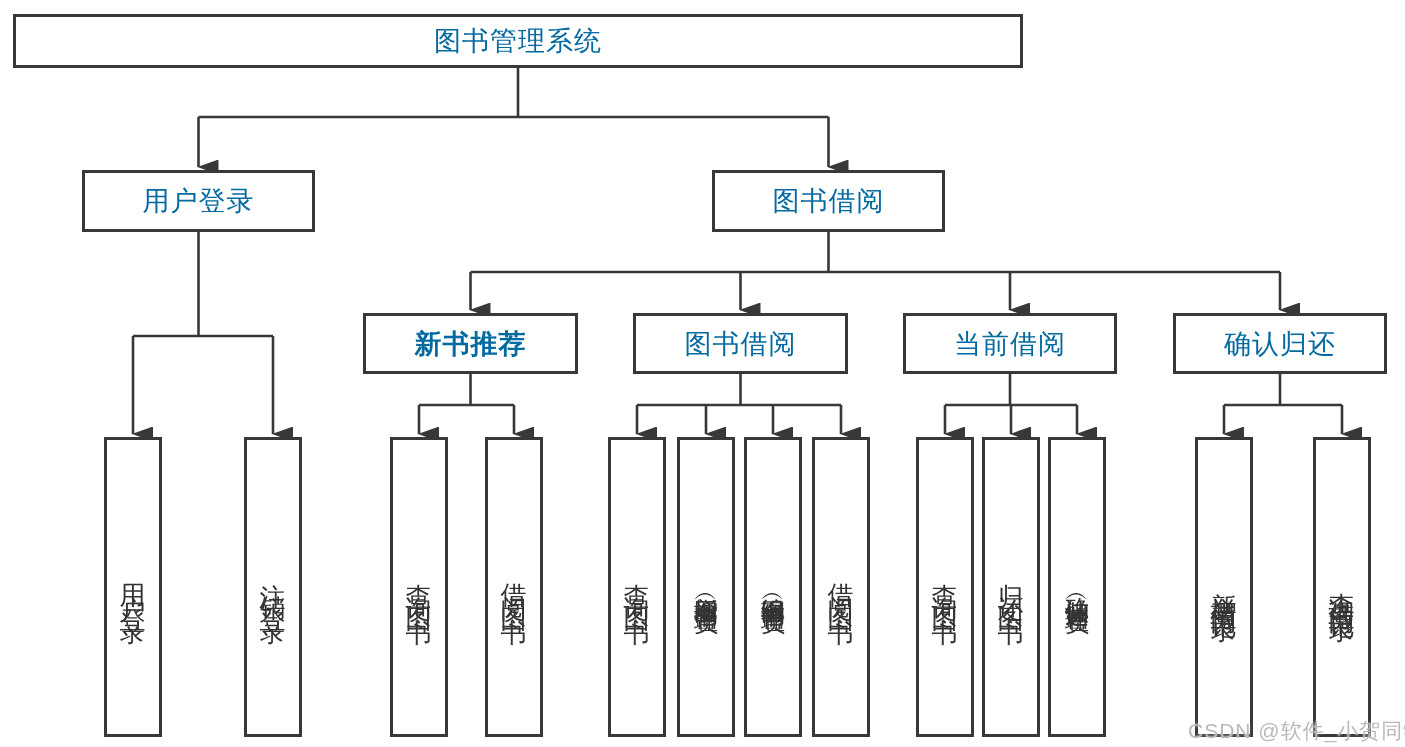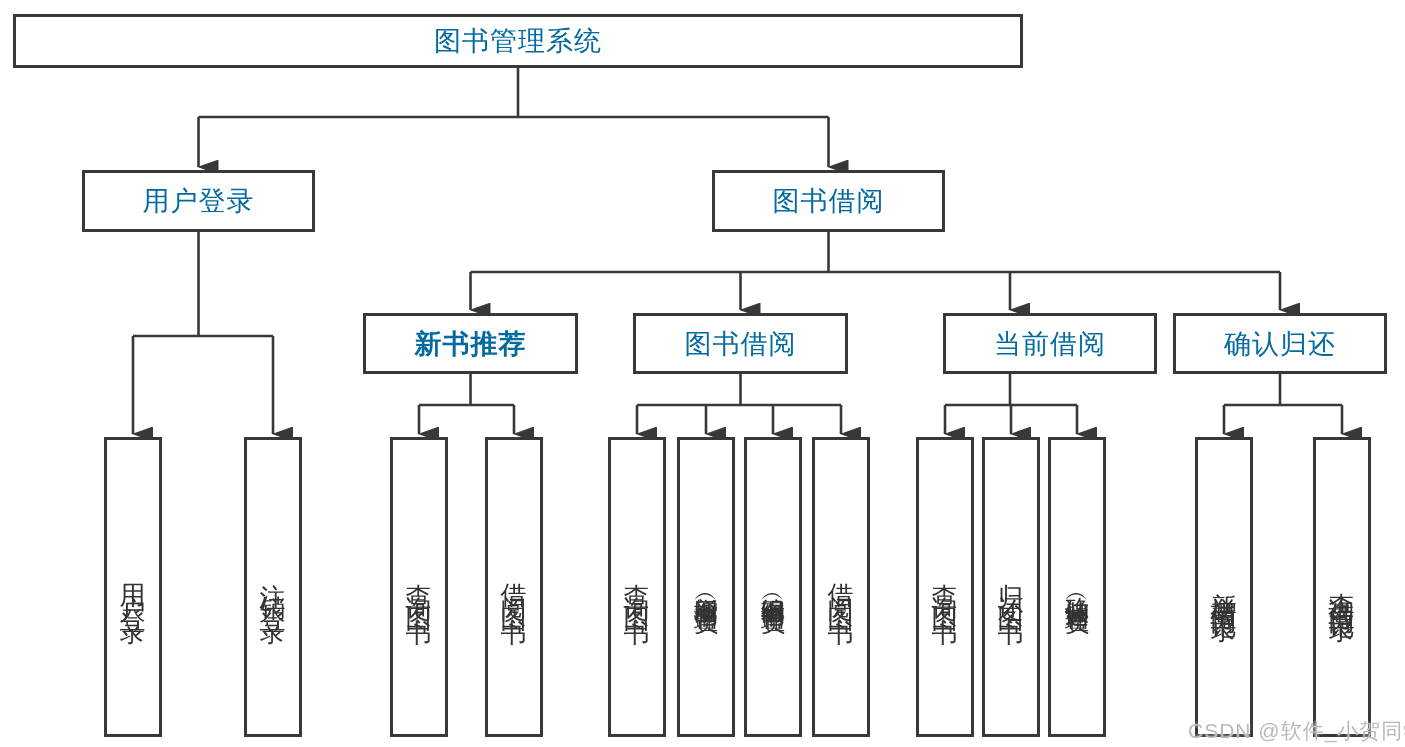--- a/index.html
+++ b/index.html
@@ -33,21 +33,21 @@
     color: #0369a1;
     letter-spacing: 1px;
     z-index: 2;
     white-space: nowrap;
   }
   #n-root  { left: 13px;  top: 14px;  width: 1010px; height: 54px; }
   #n-user  { left: 82px;  top: 170px; width: 233px;  height: 62px; }
   #n-mgmt  { left: 712px; top: 170px; width: 233px;  height: 62px; }
   #n-nbr   { left: 363px; top: 313px; width: 215px;  height: 61px; font-weight: bold; }
   #n-bb    { left: 633px; top: 313px; width: 215px;  height: 61px; }
-  #n-cb    { left: 903px; top: 313px; width: 214px;  height: 61px; margin-left: 40px; }
+  #n-cb    { left: 903px; top: 313px; width: 214px;  height: 61px; }
   #n-br    { left: 1173px; top: 313px; width: 214px; height: 61px; }
 
   .leaf {
     position: absolute;
     top: 437px;
     width: 58px;
     height: 300px;
     background: #ffffff;
     border: 3px solid #383838;
     box-sizing: border-box;

